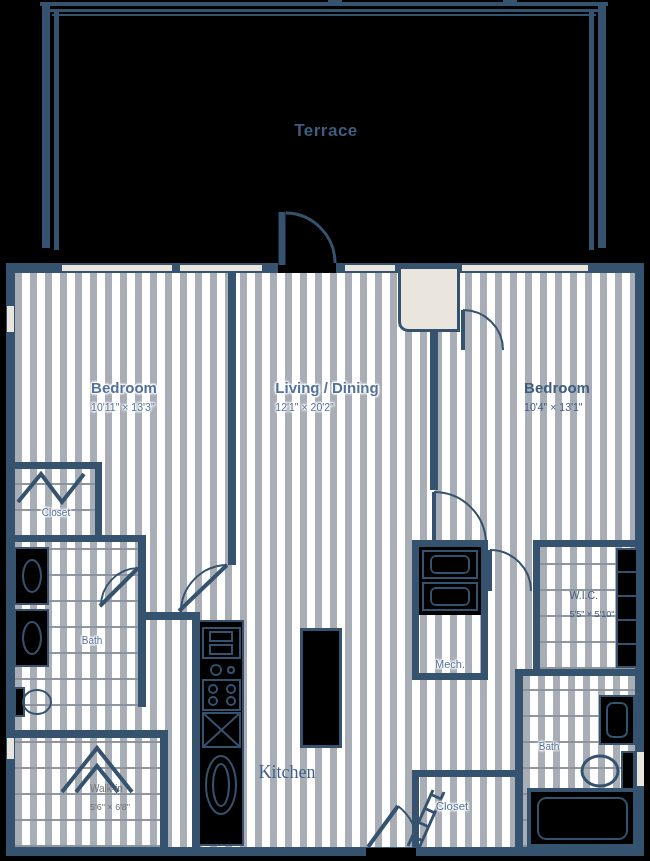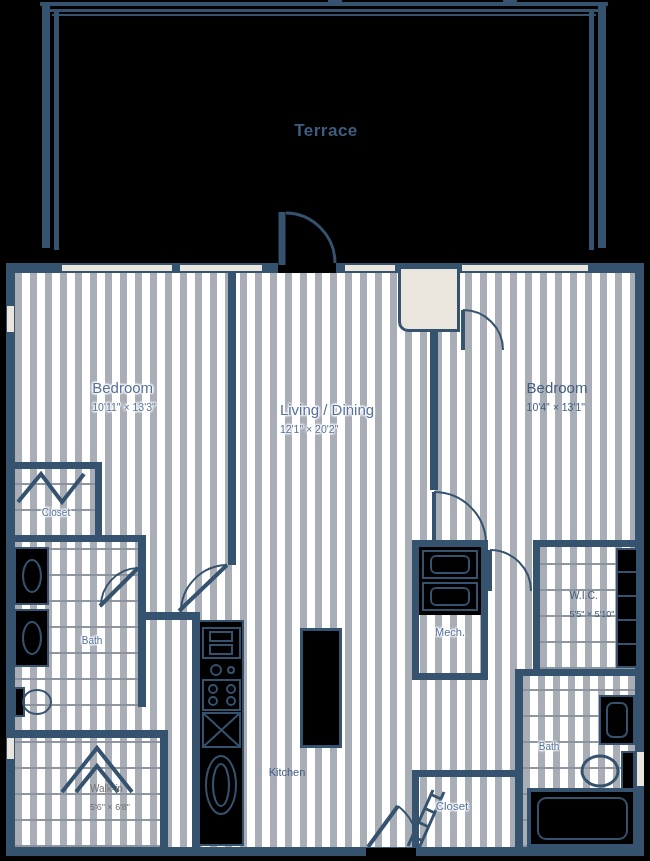--- a/index.html
+++ b/index.html
@@ -9,23 +9,23 @@
   .win{position:absolute;background:#eae6dd;}
   .beige{position:absolute;background:#eae6dd;border:3px solid #35526f;box-sizing:border-box;}
   .floor{position:absolute;background:repeating-linear-gradient(90deg,#a9aeb6 0 7px,#ffffff 7px 15px);}
   .tile{position:absolute;background:
         repeating-linear-gradient(0deg,rgba(137,145,156,.95) 0 2px,rgba(0,0,0,0) 2px 26px),
         repeating-linear-gradient(90deg,#a9aeb6 0 7px,#ffffff 7px 15px);}
   .blk{position:absolute;background:#000;border:3px solid #35526f;box-sizing:border-box;}
   .lbl{position:absolute;transform:translate(-50%,-50%);color:#53719b;white-space:nowrap;
        text-align:left;line-height:1.15;}
   .halo{text-shadow:0 0 3px #fff,0 0 3px #fff,1px 1px 2px #fff,-1px -1px 2px #fff,1px -1px 2px #fff,-1px 1px 2px #fff;}
-  .name{font-size:15px;font-weight:400;margin-top:7px;}
+  .name{font-size:15px;font-weight:700;margin-top:7px;}
   .dims{font-size:10.5px;}
-  .sm{font-size:11px;}
+  .sm{font-size:11px;margin-top:32px;}
   .xs{font-size:9px;}
   svg.overlay{position:absolute;left:0;top:0;}
 </style>
 </head>
 <body>
 
 <div class="plan">
 
   <div class="wall" style="left:40px;top:2px;width:568px;height:4px;"></div>
   <div class="wall" style="left:46px;top:9px;width:556px;height:3px;"></div>
@@ -191,30 +191,30 @@
       <ellipse cx="600" cy="771" rx="18" ry="15" fill="none" stroke-width="3"></ellipse>
       <rect x="529" y="790" width="106" height="56" fill="#000" stroke-width="4"></rect>
       <rect x="538" y="798" width="89" height="41" rx="8" fill="none"></rect>
     </g>
   </svg>
 
   <div class="lbl halo" style="left:124px;top:397px;">
     <span class="name">Bedroom</span><br>
     <span class="dims">10'11" × 13'3"</span>
   </div>
-  <div class="lbl halo" style="left:327px;top:419px;">
+  <div class="lbl halo" style="left:327px;top:397px;">
     <span class="name">Living / Dining</span><br>
     <span class="dims">12'1" × 20'2"</span>
   </div>
   <div class="lbl" style="left:557px;top:397px;color:#3f5d80;">
     <span class="name">Bedroom</span><br>
     <span class="dims">10'4" × 13'1"</span>
   </div>
   <div class="lbl halo sm" style="left:450px;top:632px;">Mech.</div>
-  <div class="lbl" style="left:287px;top:772px;color:#41608a;font-size:11px;">Kitchen</div>
+  <div class="lbl" style="left:287px;top:772px;color:#41608a;font-size:18px;font-family:Liberation Serif, serif;">Kitchen</div>
   <div class="lbl halo" style="left:452px;top:807px;font-size:11.5px;">Closet</div>
   <div class="lbl halo" style="left:56px;top:513px;font-size:10px;">Closet</div>
   <div class="lbl" style="left:592px;top:603px;color:#3f5d80;">
     <span style="font-size:10.5px;">W.I.C.</span><br>
     <span class="xs">5'5" × 5'10"</span>
   </div>
   <div class="lbl" style="left:110px;top:796px;color:#737373;">
     <span style="font-size:10px;">Walk-in</span><br>
     <span class="xs">5'6" × 6'8"</span>
   </div>

